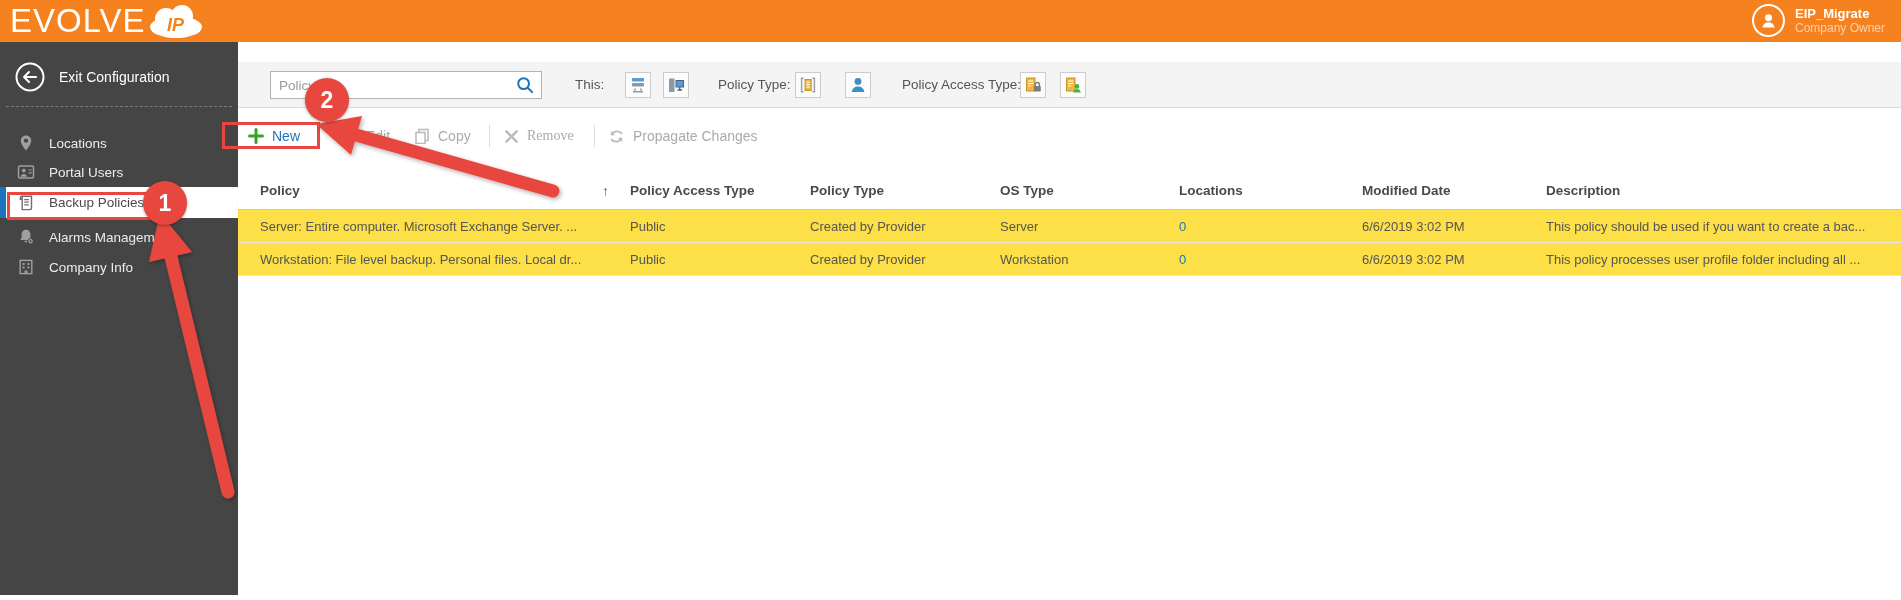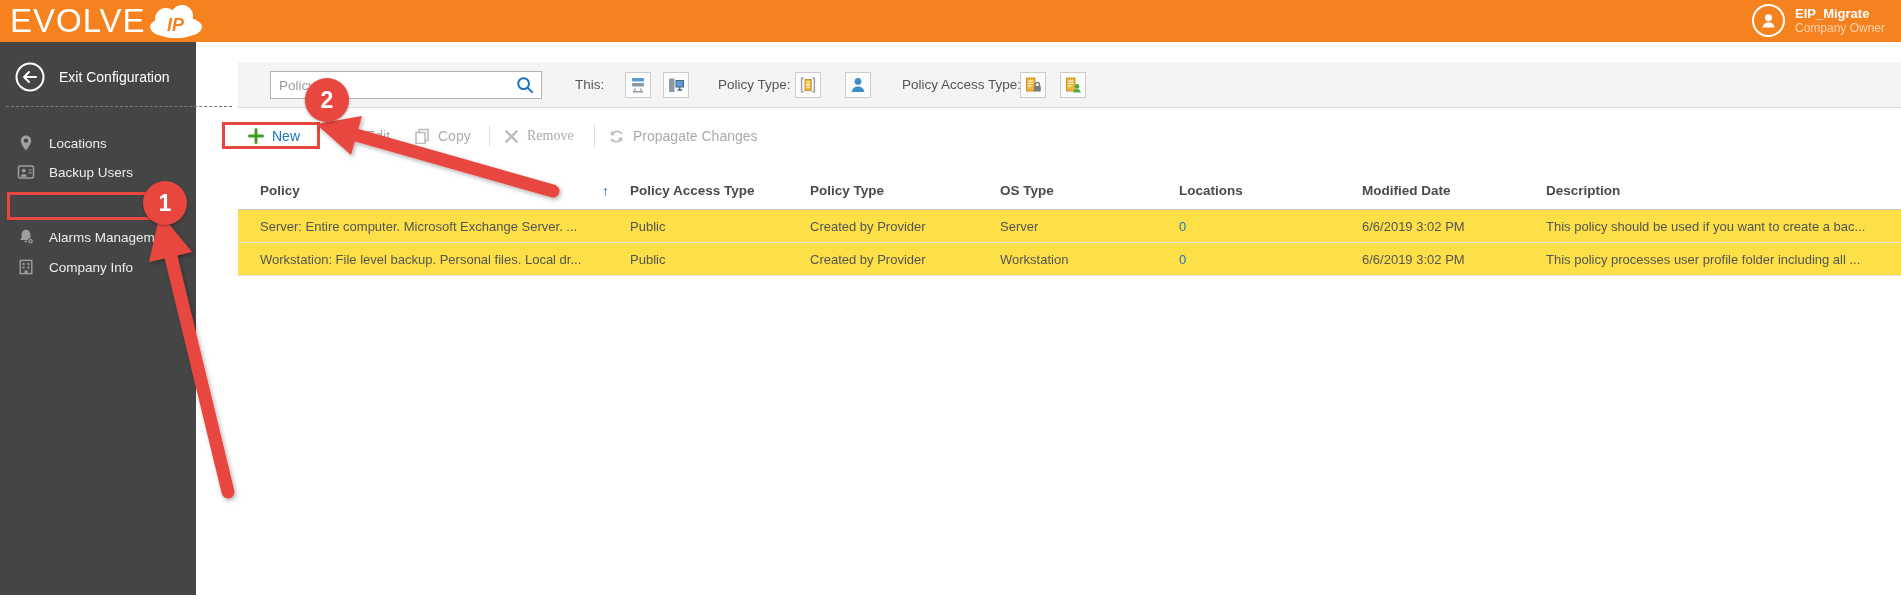--- a/index.html
+++ b/index.html
@@ -15,21 +15,21 @@
   .app-header{position:absolute;left:0;top:0;width:1901px;height:42px;background:var(--orange);}
   .brand{position:absolute;left:10px;top:2px;display:flex;align-items:flex-start;}
   .brand-text{color:#fff;font-family:Liberation Sans, sans-serif;font-size:33px;line-height:38px;letter-spacing:1px;font-weight:400;}
   .brand-cloud{margin-left:2px;margin-top:3px;}
   .user-chip{position:absolute;left:1752px;top:4px;display:flex;align-items:center;gap:10px;cursor:pointer;}
   .avatar{width:33px;height:33px;border:2px solid #fff;border-radius:50%;display:flex;align-items:center;justify-content:center;flex:0 0 auto;}
   .user-name{font-size:13px;font-weight:bold;color:#fff;line-height:15px;}
   .user-role{font-size:12px;color:rgba(255,255,255,.62);line-height:14px;white-space:nowrap;}
 
   
-  .sidebar{position:absolute;left:0;top:42px;width:196px;height:553px;background:var(--sidebar);}
+  .sidebar{position:absolute;left:0;top:42px;width:238px;height:553px;background:var(--sidebar);}
   .exit-row{position:absolute;left:14px;top:18px;height:34px;display:flex;align-items:center;gap:13px;color:#fff;font-size:14px;cursor:pointer;}
   .sidebar-divider{position:absolute;top:64px;left:6px;width:226px;border-top:1px dashed #7a7a7a;}
   .nav-item{position:absolute;left:0;width:238px;height:30px;display:flex;align-items:center;gap:14px;padding-left:17px;color:#ededed;font-size:13.5px;cursor:pointer;}
   .nav-ico{color:#9f9f9f;flex:0 0 auto;display:flex;}
   .nav-item.selected{background:#fff;color:#4a4a4a;height:31px;}
   .nav-item.selected .nav-ico{color:#6f6f6f;}
   .sel-bar{position:absolute;left:0;top:0;width:6px;height:100%;background:var(--accent-blue);}
   .sel-notch{position:absolute;right:-9px;top:50%;margin-top:-9px;width:0;height:0;
     border-top:9px solid transparent;border-bottom:9px solid transparent;border-left:9px solid #fff;
     filter:drop-shadow(1px 0 1px rgba(0,0,0,.25));}
@@ -114,23 +114,35 @@
 
     <div class="nav-item" style="top:115px;">
       <span class="nav-ico">
         <svg width="18" height="18" viewBox="0 0 18 18">
           <rect x="1.5" y="3" width="15" height="12" rx="1.5" fill="none" stroke="currentColor" stroke-width="1.5"></rect>
           <circle cx="6.8" cy="7.6" r="1.9" fill="currentColor"></circle>
           <path d="M3.5 13.8c.5-2 1.8-2.9 3.3-2.9s2.8.9 3.3 2.9z" fill="currentColor"></path>
           <path d="M11.5 7h3.2M11.5 9.8h3.2" stroke="currentColor" stroke-width="1.2"></path>
         </svg>
       </span>
-      <span>Backup Users</span>
-    </div>
-
+      <span>Portal Users</span>
+    </div>
+
+    <div class="nav-item selected" style="top:145px;">
+      <span class="sel-bar"></span>
+      <span class="nav-ico">
+        <svg width="18" height="18" viewBox="0 0 18 18">
+          <path d="M5.2 2.2h9.3v11.6c0 1-.8 1.8-1.8 1.8H5.2z" fill="none" stroke="currentColor" stroke-width="1.4"></path>
+          <path d="M5.2 2.2A1.9 1.9 0 0 0 3.3 4.1v1.2h1.9" fill="none" stroke="currentColor" stroke-width="1.4"></path>
+          <path d="M7.2 5.6h4.6M7.2 8.2h4.6M7.2 10.8h4.6" stroke="currentColor" stroke-width="1.2"></path>
+        </svg>
+      </span>
+      <span>Backup Policies</span>
+      <span class="sel-notch"></span>
+    </div>
 
     <div class="nav-item" style="top:180px;">
       <span class="nav-ico">
         <svg width="18" height="18" viewBox="0 0 18 18">
           <path d="M9 1.8A4.4 4.4 0 0 0 4.6 6.2v3.6L3.2 11.9h11.6l-1.4-2.1V6.2A4.4 4.4 0 0 0 9 1.8z" fill="currentColor"></path>
           <path d="M7.4 12.8a1.6 1.6 0 0 0 3.2 0z" fill="currentColor"></path>
           <circle cx="13.6" cy="13.2" r="2.7" fill="currentColor" stroke="#454545" stroke-width="1"></circle>
           <circle cx="13.6" cy="13.2" r="1" fill="#454545"></circle>
         </svg>
       </span>

